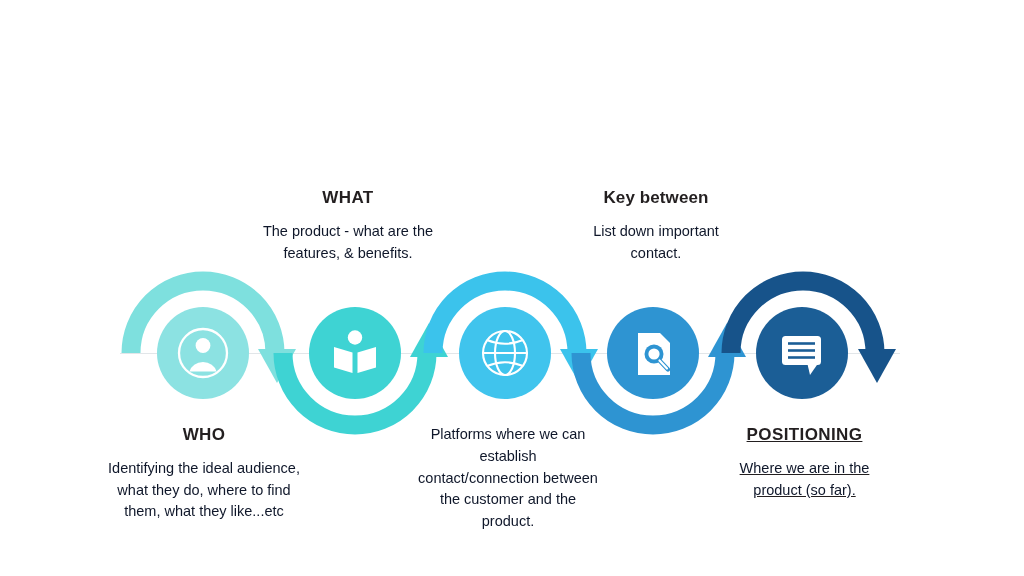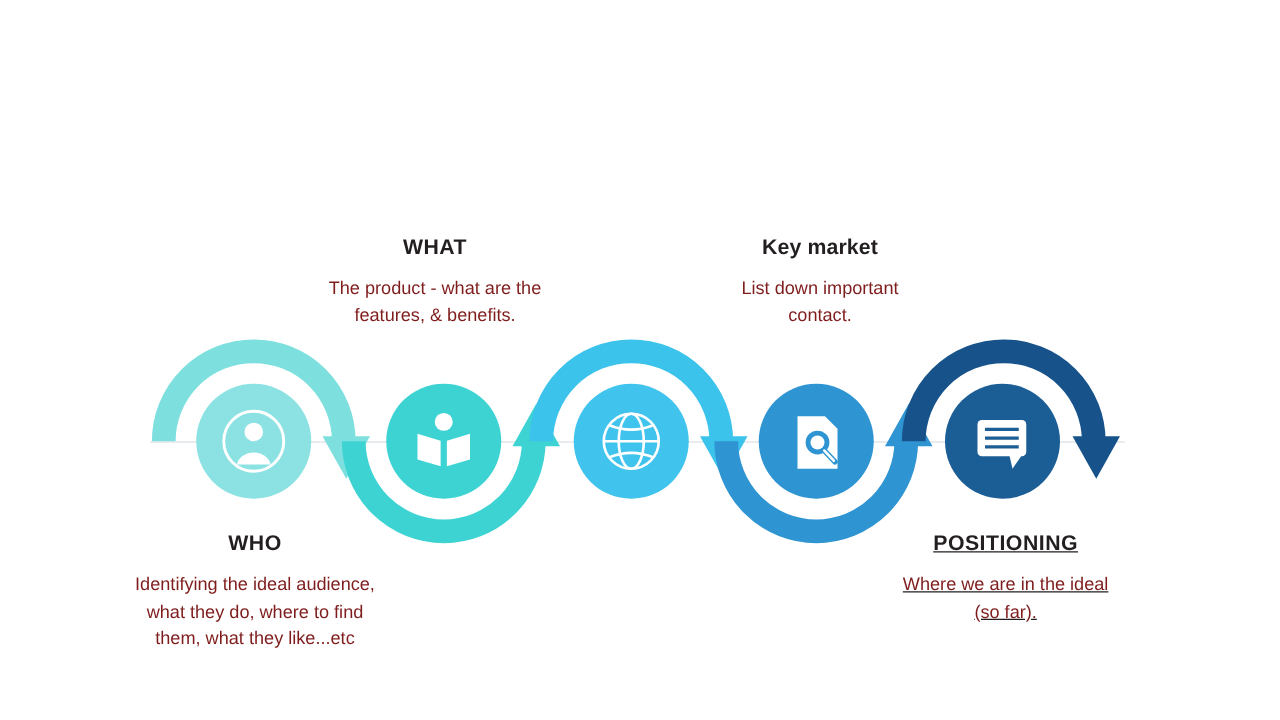--- a/index.html
+++ b/index.html
@@ -47,21 +47,21 @@
     letter-spacing: 0.4px;
     color: #231f20;
     margin: 0 0 11px 0;
     white-space: nowrap;
   }
   .step-title.sentence-case {
     letter-spacing: 0.1px;
   }
   .step-desc {
     font-size: 14.5px;
-    color: #7f1d1d;
+    color: #0f172a;
     margin: 0;
     line-height: 1.5;
   }
 
   
   .text-above { }
   
   .text-below { }
 
   .pos-who      { left: 108px; top: 424px; width: 192px; }
@@ -162,25 +162,26 @@
     <h3 class="step-title">WHO</h3>
     <p class="step-desc">Identifying the ideal audience, what they do, where to find them, what they like...etc</p>
   </div>
 
   <div class="step-text text-above pos-what">
     <h3 class="step-title">WHAT</h3>
     <p class="step-desc">The product - what are the features, &amp; benefits.</p>
   </div>
 
   <div class="step-text text-below pos-whenwhere">
+    <p class="step-desc">Platforms where we can establish contact/connection between the customer and the product.</p>
   </div>
 
   <div class="step-text text-above pos-keypoints">
-    <h3 class="step-title sentence-case">Key market</h3>
+    <h3 class="step-title sentence-case">Key between</h3>
     <p class="step-desc">List down important contact.</p>
   </div>
 
   <div class="step-text text-below pos-positioning">
     <h3 class="step-title">POSITIONING</h3>
-    <p class="step-desc">Where we are in the ideal (so far).</p>
+    <p class="step-desc">Where we are in the product (so far).</p>
   </div>
 
 </div>
 
 </body></html>

